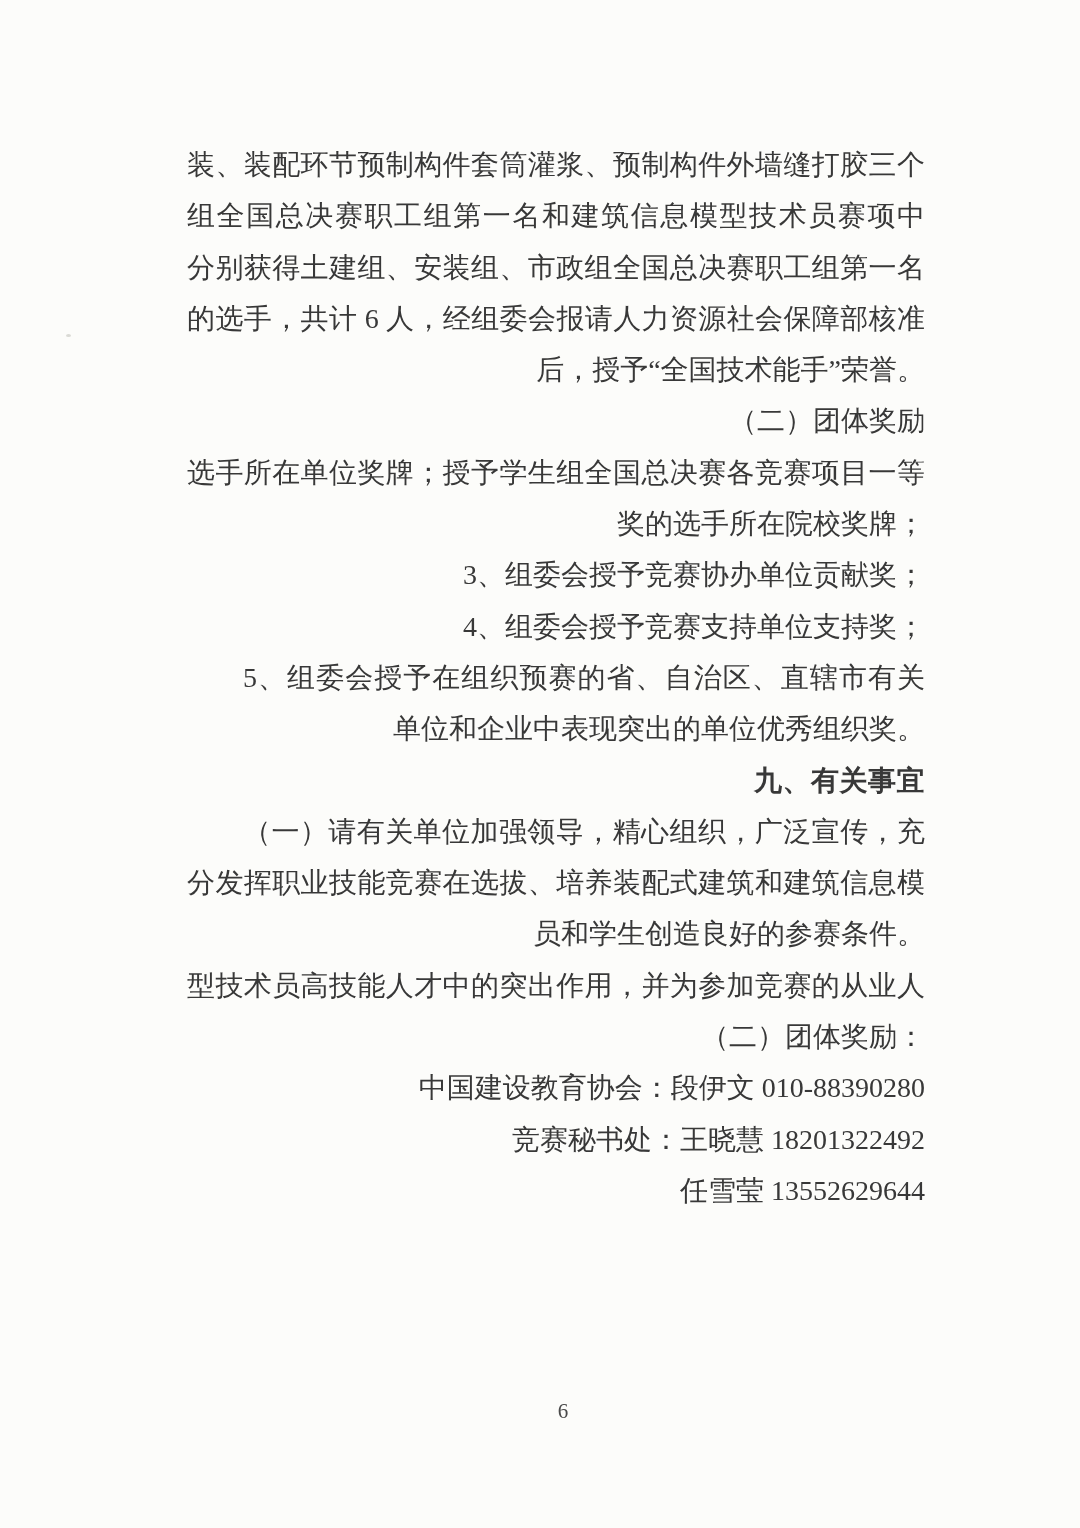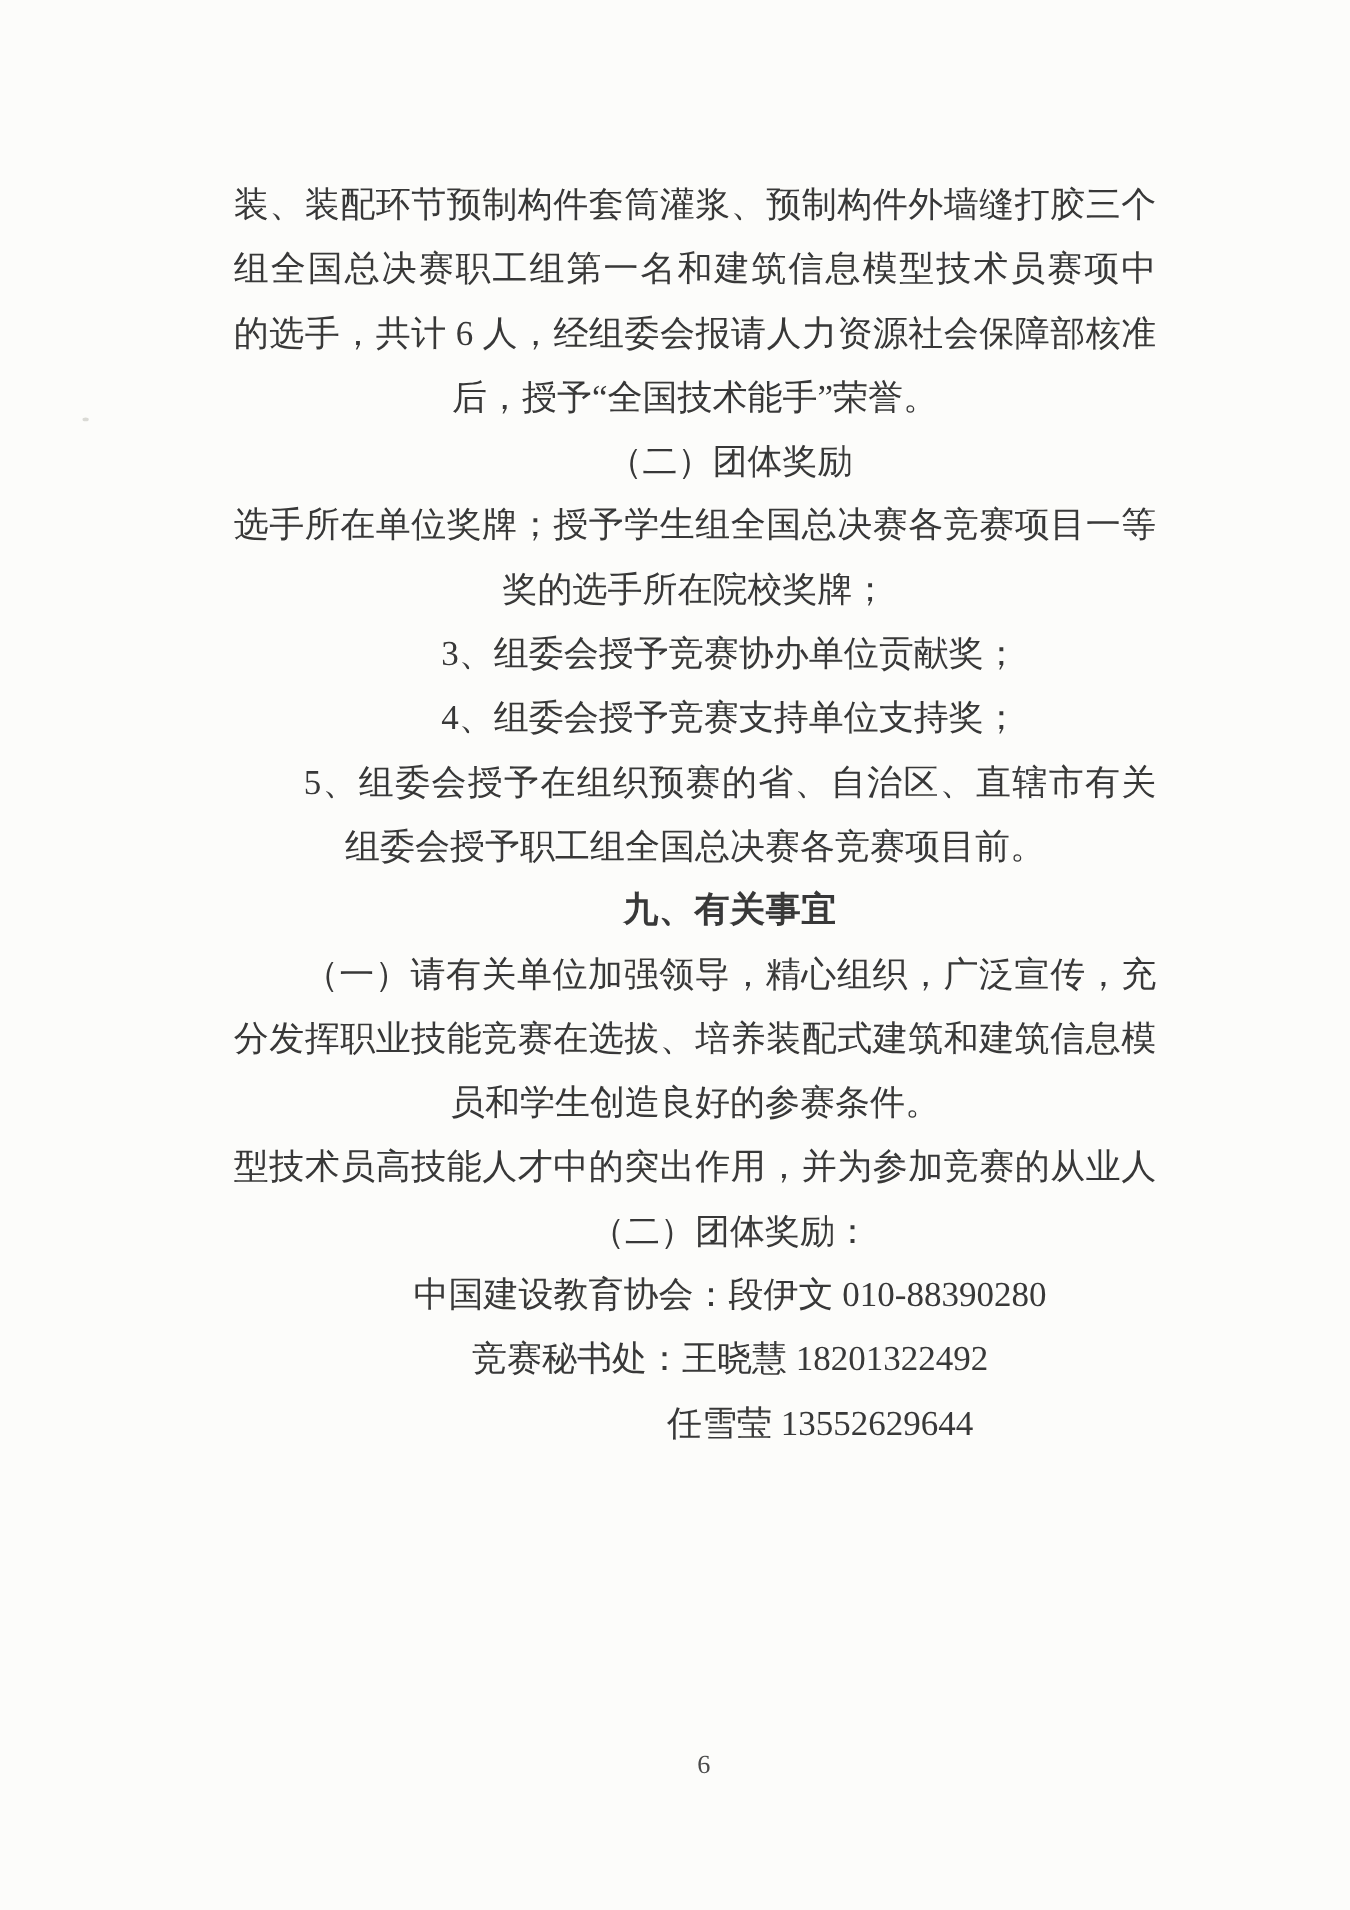--- a/index.html
+++ b/index.html
@@ -23,21 +23,21 @@
   .doc {
     position: absolute;
     left: 187px;
     top: 139px;
     width: 738px;
     font-size: 28px;
     line-height: 51.3px;
   }
   .line {
     height: 51.3px;
-    text-align: center;
+    text-align: right;
   }
   .line.justify {
     text-align: justify;
     text-align-last: justify;
   }
   .line.indent2 {
     text-indent: 2em;
   }
   .line.indent7 {
     text-indent: 7.15em;
@@ -70,29 +70,30 @@
   }
 </style>
 </head>
 <body>
 
 <div class="page">
   <div class="artifact"></div>
   <div class="doc">
       <div class="line justify">装、装配环节预制构件套筒灌浆、预制构件外墙缝打胶三个</div>
       <div class="line justify">组全国总决赛职工组第一名和建筑信息模型技术员赛项中</div>
+      <div class="line justify">分别获得土建组、安装组、市政组全国总决赛职工组第一名</div>
       <div class="line justify">的选手，共计 6 人，经组委会报请人力资源社会保障部核准</div>
       <div class="line">后，授予“全国技术能手”荣誉。</div>
       <div class="line indent2">（二）团体奖励</div>
       <div class="line justify">选手所在单位奖牌；授予学生组全国总决赛各竞赛项目一等</div>
       <div class="line">奖的选手所在院校奖牌；</div>
       <div class="line indent2">3、组委会授予竞赛协办单位贡献奖；</div>
       <div class="line indent2">4、组委会授予竞赛支持单位支持奖；</div>
       <div class="line indent2 justify">5、组委会授予在组织预赛的省、自治区、直辖市有关</div>
-      <div class="line">组委会授予职工组全国总决赛各竞赛项目前。</div>
+      <div class="line">单位和企业中表现突出的单位优秀组织奖。</div>
       <div class="line indent2 bold">九、有关事宜</div>
       <div class="line indent2 justify">（一）请有关单位加强领导，精心组织，广泛宣传，充</div>
       <div class="line justify">分发挥职业技能竞赛在选拔、培养装配式建筑和建筑信息模</div>
       <div class="line">员和学生创造良好的参赛条件。</div>
       <div class="line justify">型技术员高技能人才中的突出作用，并为参加竞赛的从业人</div>
       <div class="line indent2">（二）团体奖励：</div>
       <div class="line indent2">中国建设教育协会：段伊文 010-88390280</div>
       <div class="line indent2">竞赛秘书处：王晓慧 18201322492</div>
       <div class="line indent7">任雪莹 13552629644</div>
     </div>

